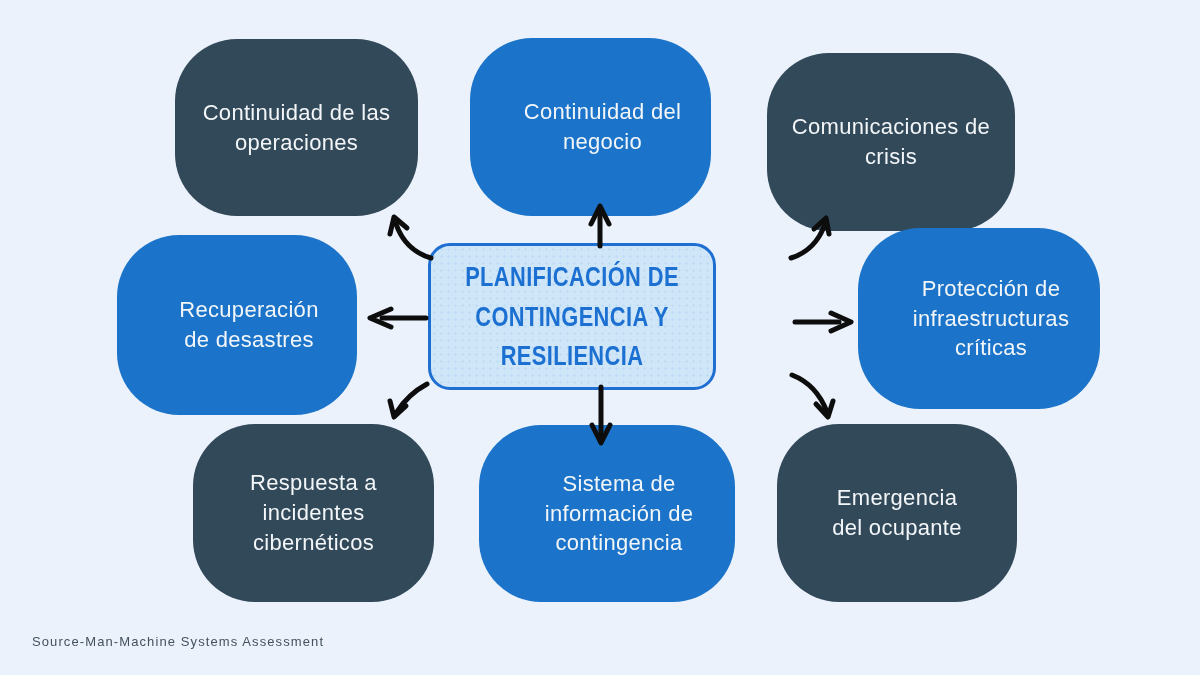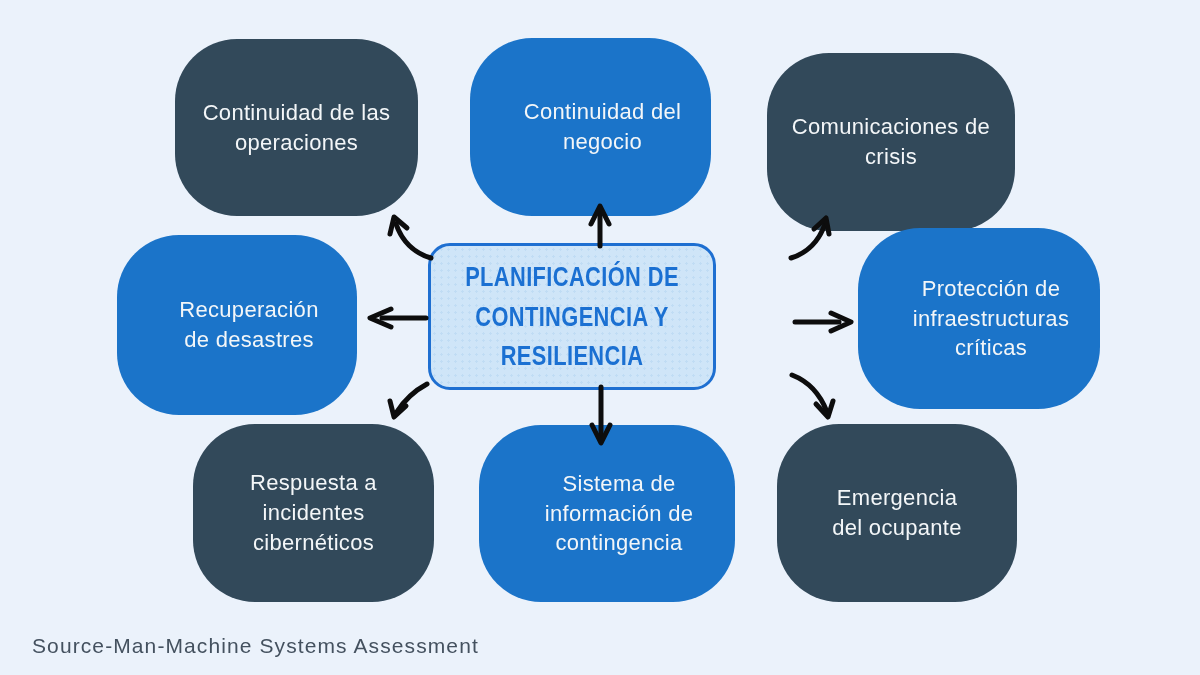--- a/index.html
+++ b/index.html
@@ -67,21 +67,21 @@
     fill: none;
     stroke: #0d0d0d;
     stroke-width: 5;
     stroke-linecap: round;
     stroke-linejoin: round;
   }
   .footer-source {
     position: absolute;
     left: 32px; top: 634px;
     color: #44515f;
-    font-size: 21px;
+    font-size: 13px;
     letter-spacing: 1.1px;
     font-weight: 500;
   }
 </style>
 </head>
 <body>
 
 <div class="canvas">
 
   <div class="node dark" style="left:175px; top:39px; width:243px; height:177px;">

